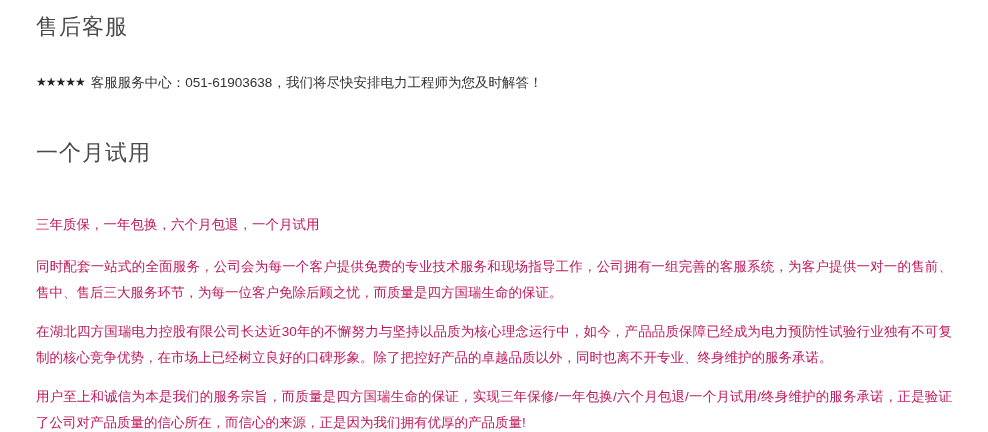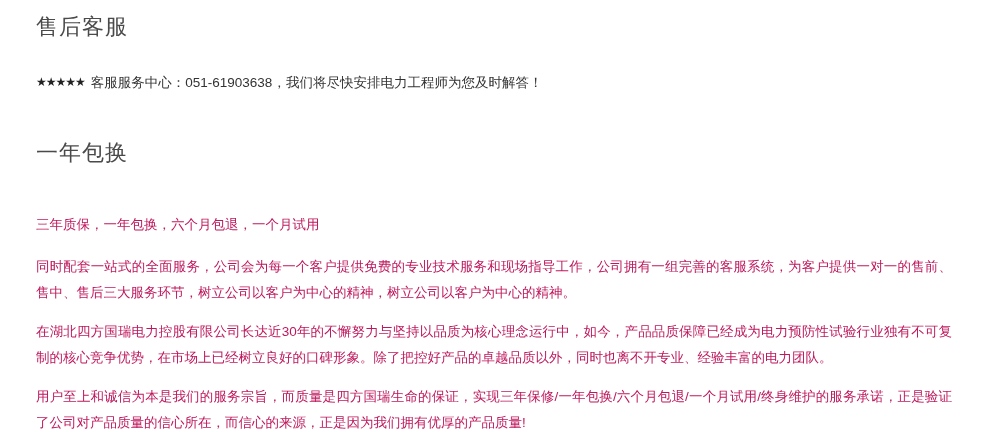--- a/index.html
+++ b/index.html
@@ -73,23 +73,23 @@
 <body>
 
 <div class="page">
 
   <h2 class="section-title title-aftersales">售后客服</h2>
 
   <div class="contact-line">
     <span class="stars">★★★★★</span><span>客服服务中心：051-61903638，我们将尽快安排电力工程师为您及时解答！</span>
   </div>
 
-  <h2 class="section-title title-warranty">一年包换</h2>
+  <h2 class="section-title title-warranty">一个月试用</h2>
 
   <p class="body-block p1">三年质保，一年包换，六个月包退，一个月试用</p>
 
-  <p class="body-block p2">同时配套一站式的全面服务，公司会为每一个客户提供免费的专业技术服务和现场指导工作，公司拥有一组完善的客服系统，为客户提供一对一的售前、售中、售后三大服务环节，树立公司以客户为中心的精神，树立公司以客户为中心的精神。</p>
+  <p class="body-block p2">同时配套一站式的全面服务，公司会为每一个客户提供免费的专业技术服务和现场指导工作，公司拥有一组完善的客服系统，为客户提供一对一的售前、售中、售后三大服务环节，为每一位客户免除后顾之忧，而质量是四方国瑞生命的保证。</p>
 
-  <p class="body-block p3">在湖北四方国瑞电力控股有限公司长达近30年的不懈努力与坚持以品质为核心理念运行中，如今，产品品质保障已经成为电力预防性试验行业独有不可复制的核心竞争优势，在市场上已经树立良好的口碑形象。除了把控好产品的卓越品质以外，同时也离不开专业、经验丰富的电力团队。</p>
+  <p class="body-block p3">在湖北四方国瑞电力控股有限公司长达近30年的不懈努力与坚持以品质为核心理念运行中，如今，产品品质保障已经成为电力预防性试验行业独有不可复制的核心竞争优势，在市场上已经树立良好的口碑形象。除了把控好产品的卓越品质以外，同时也离不开专业、终身维护的服务承诺。</p>
 
   <p class="body-block p4">用户至上和诚信为本是我们的服务宗旨，而质量是四方国瑞生命的保证，实现三年保修/一年包换/六个月包退/一个月试用/终身维护的服务承诺，正是验证了公司对产品质量的信心所在，而信心的来源，正是因为我们拥有优厚的产品质量!</p>
 
 </div>
 
 </body></html>

